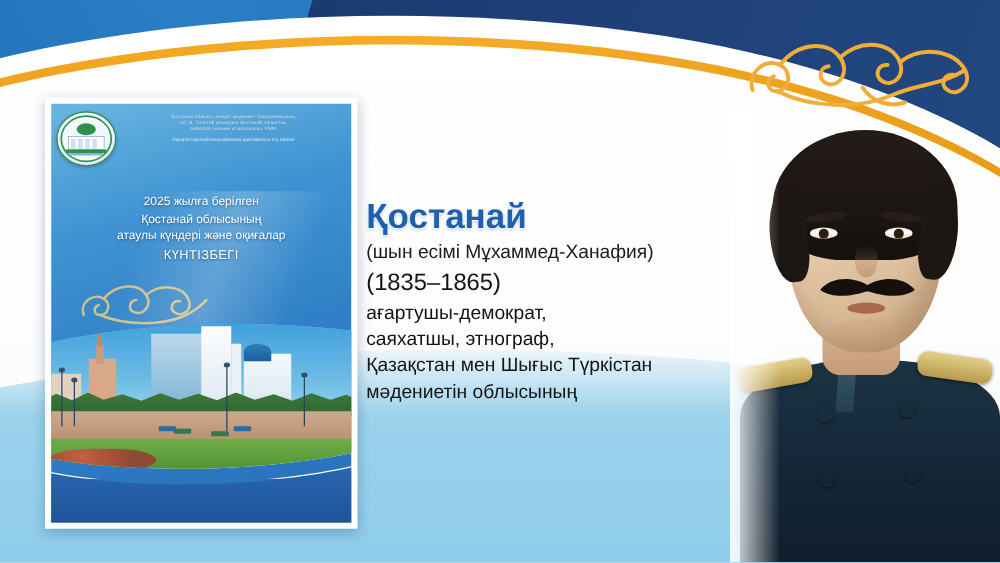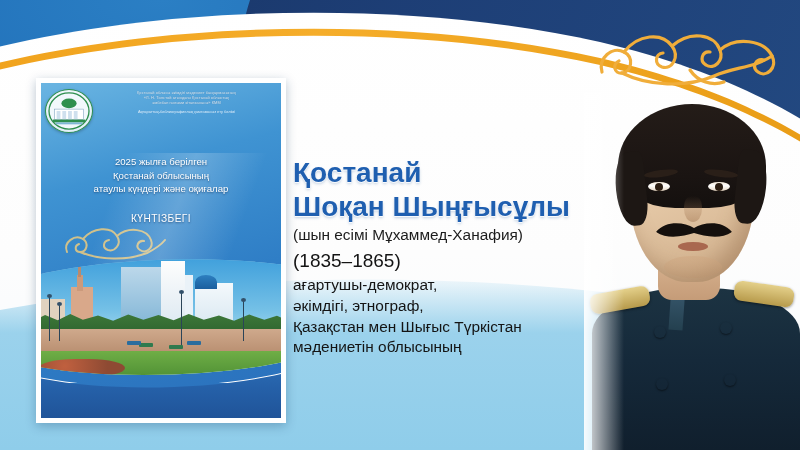--- a/index.html
+++ b/index.html
@@ -54,21 +54,21 @@
     box-shadow:0 1px 3px rgba(0,0,0,.25);overflow:hidden;}
   .org-lines{flex:1;text-align:center;color:#d9e9f7;line-height:1.22;padding-top:2px;}
   .org-lines .l{font-size:3.9px;letter-spacing:.1px;white-space:nowrap;
     text-shadow:0 0 1px rgba(0,0,0,.25);}
   .org-dept{margin-top:5px;font-size:3.9px;color:#d9e9f7;text-align:center;}
 
   .cover-title{position:relative;z-index:4;margin-top:22px;text-align:center;
     color:#ffffff;line-height:1.42;padding:0 8px;
     text-shadow:0 1px 2px rgba(0,30,70,.55);}
   .cover-title .t{font-size:9.6px;}
-  .cover-title .t.big{font-size:10.2px;letter-spacing:.4px;margin-top:16px;}
+  .cover-title .t.big{font-size:10.2px;letter-spacing:.4px;margin-top:2px;}
 
   .cover-photo{position:absolute;left:0;right:0;bottom:0;height:175px;z-index:3;}
   .photo-clip{position:absolute;left:-6px;right:-6px;top:10px;height:126px;
     clip-path:path("M-6,24 C60,6 180,0 262,14 L262,106 C190,124 70,128 -6,112 Z");
     overflow:hidden;background:#8ec3e0;}
   .sky{position:absolute;inset:0;background:linear-gradient(180deg,#3b9ddb 0%,#74c0e6 45%,#aadcf0 70%,#cfe9f5 100%);}
   .bldg{position:absolute;background:#e9f2f8;}
   .bldg.blue{background:linear-gradient(180deg,#bcd8ea,#7fb4d6);}
   .treeline{position:absolute;left:0;right:0;bottom:46px;height:22px;
     background:linear-gradient(180deg,#3f7a3a,#2f6630);
@@ -268,24 +268,23 @@
     <div class="p-eye" style="left:124px;top:90px;"></div>
     <div class="p-nose"></div>
     <div class="p-mous"></div>
     <div class="p-mouth"></div>
     <div class="p-chin"></div>
     <div class="portrait-fade"></div>
   </div>
 
   <div class="textblock">
     <div class="name1">Қостанай</div>
-    <div class="name2">Шоқан Шыңғысұлы</div>
     <div class="realname">(шын есімі Мұхаммед-Ханафия)</div>
     <div class="dates">(1835–1865)</div>
     <div class="desc">
       <div>ағартушы-демократ,</div>
-      <div>әкімдігі, этнограф,</div>
+      <div>саяхатшы, этнограф,</div>
       <div>Қазақстан мен Шығыс Түркістан</div>
       <div>мәдениетін облысының</div>
     </div>
   </div>
 
 </div>
 
 </body></html>

